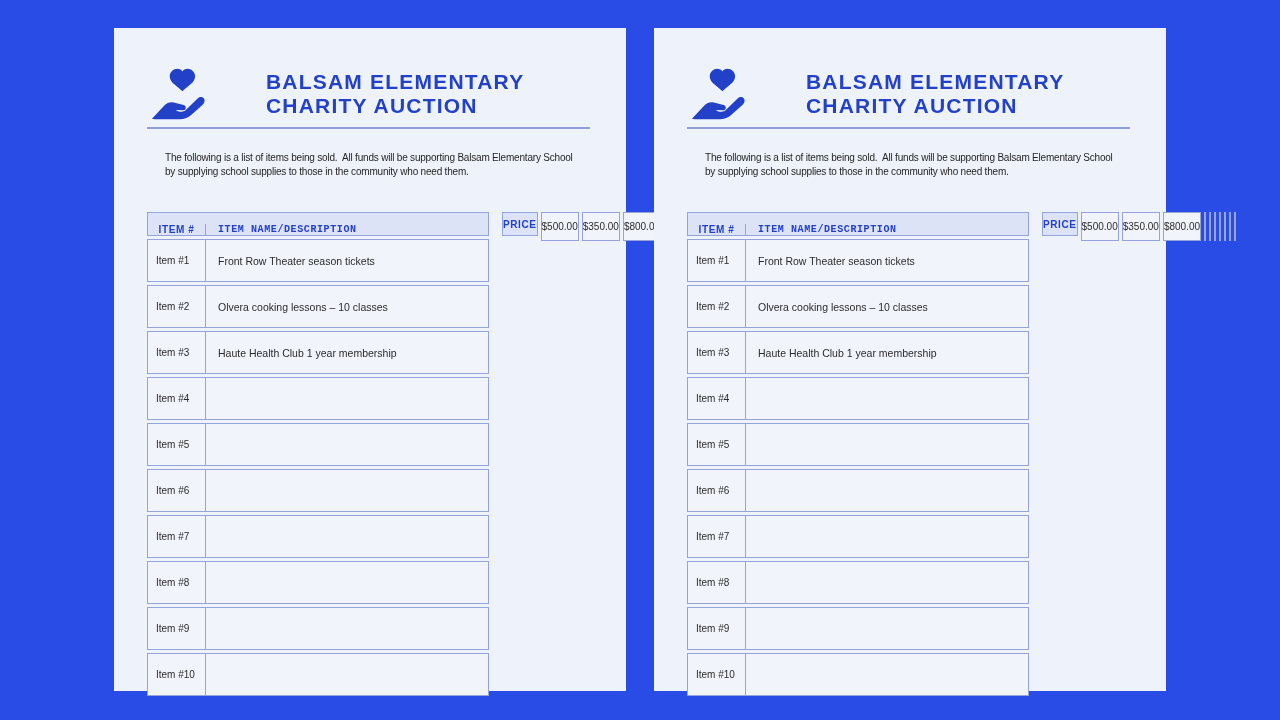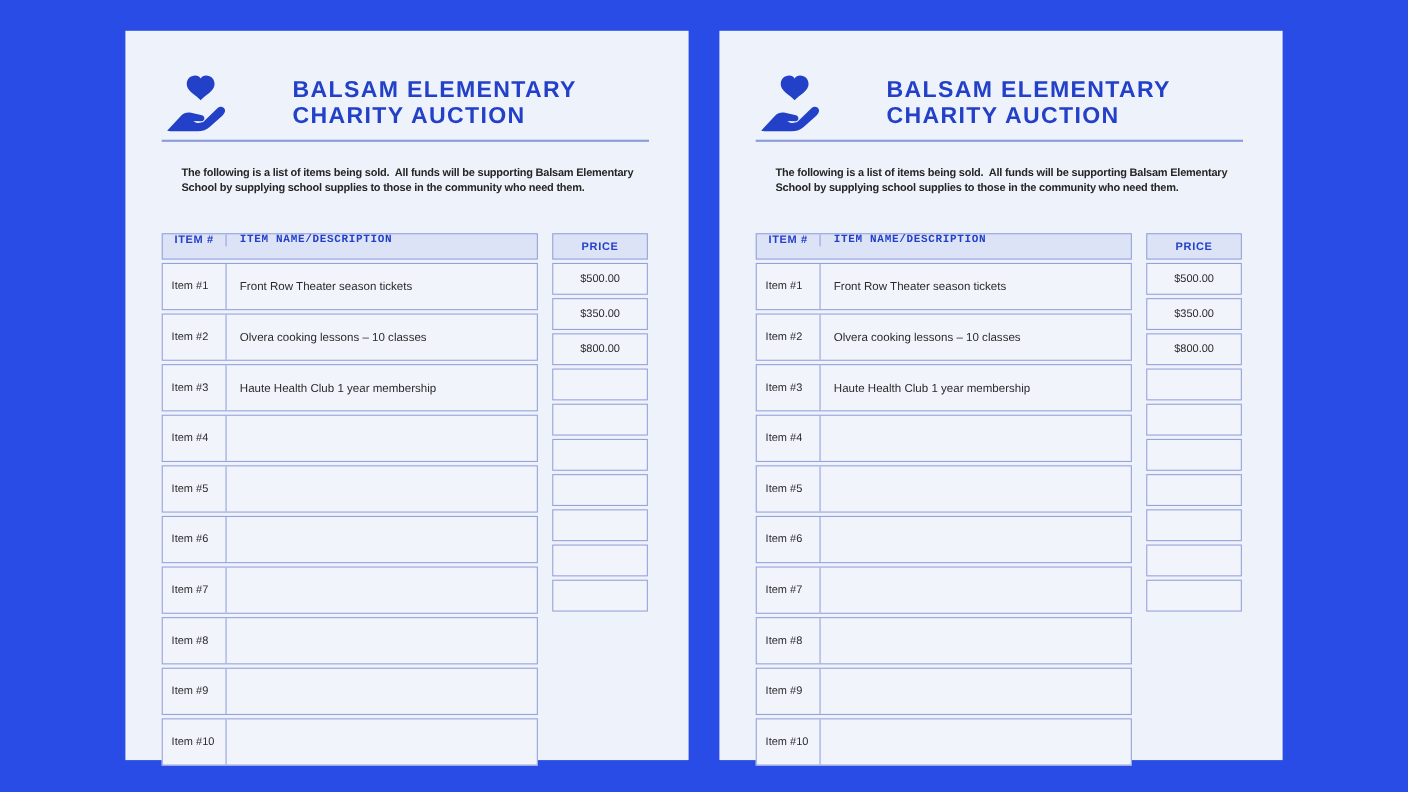--- a/index.html
+++ b/index.html
@@ -63,48 +63,47 @@
   .intro{
     position:absolute;
     left:51px;
     top:123px;
     width:420px;
     font-size:10px;
     letter-spacing:-0.2px;
     line-height:14px;
     color:var(--body-text);
     white-space:pre-wrap;
-    font-weight:bold;
   }
 
   .tables{
     position:absolute;
     left:33px;
     top:184px;
     display:flex;
     gap:13px;
   }
   .main-table{
     width:342px;
     display:flex;
     flex-direction:column;
     gap:3px;
   }
   .price-table{
     width:87px;
     display:flex;
-    flex-direction:column;
+    flex-direction:row;
     gap:3px;
   }
   .thead{
     height:24px;
     background:var(--header-bg);
     border:1px solid var(--border);
     display:flex;
-    align-items:flex-start;
+    align-items:flex-end;
     color:var(--accent);
     font-weight:bold;
     font-size:10px;
     letter-spacing:0.6px;
   }
   .thead .col-num{
     width:58px;
     border-right:1px solid var(--border);
     display:flex;align-items:center;justify-content:center;
   }

